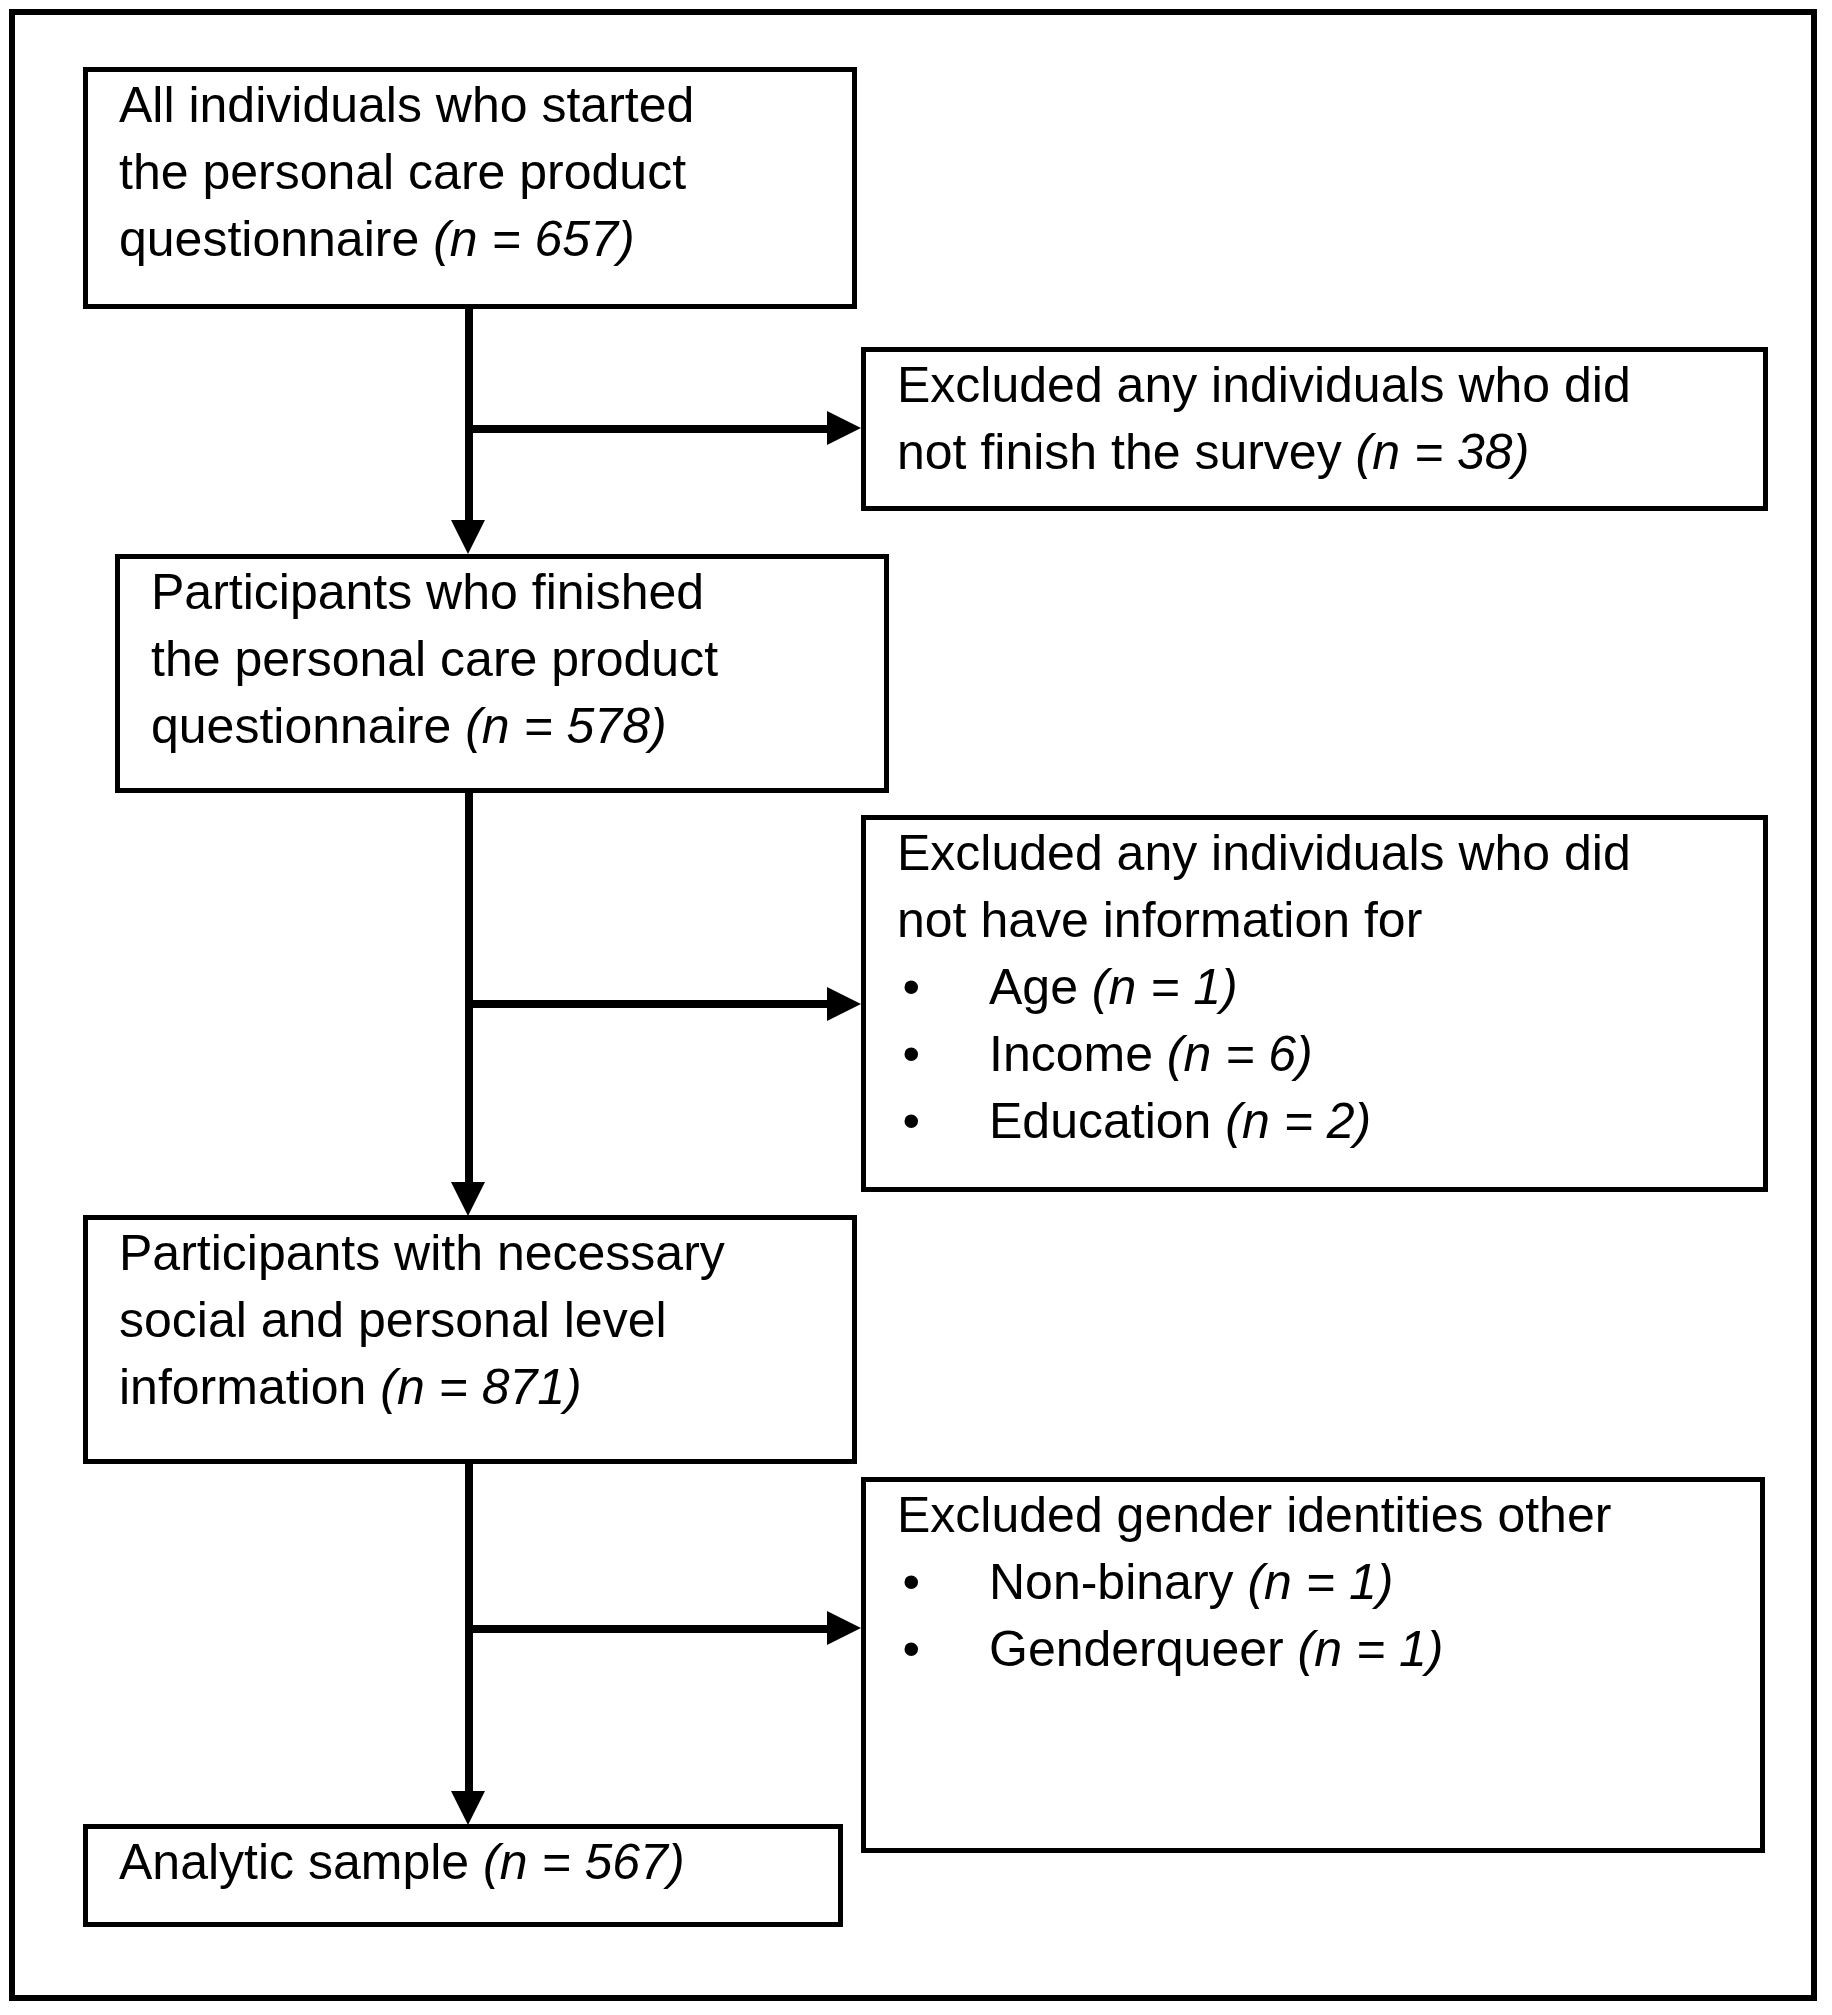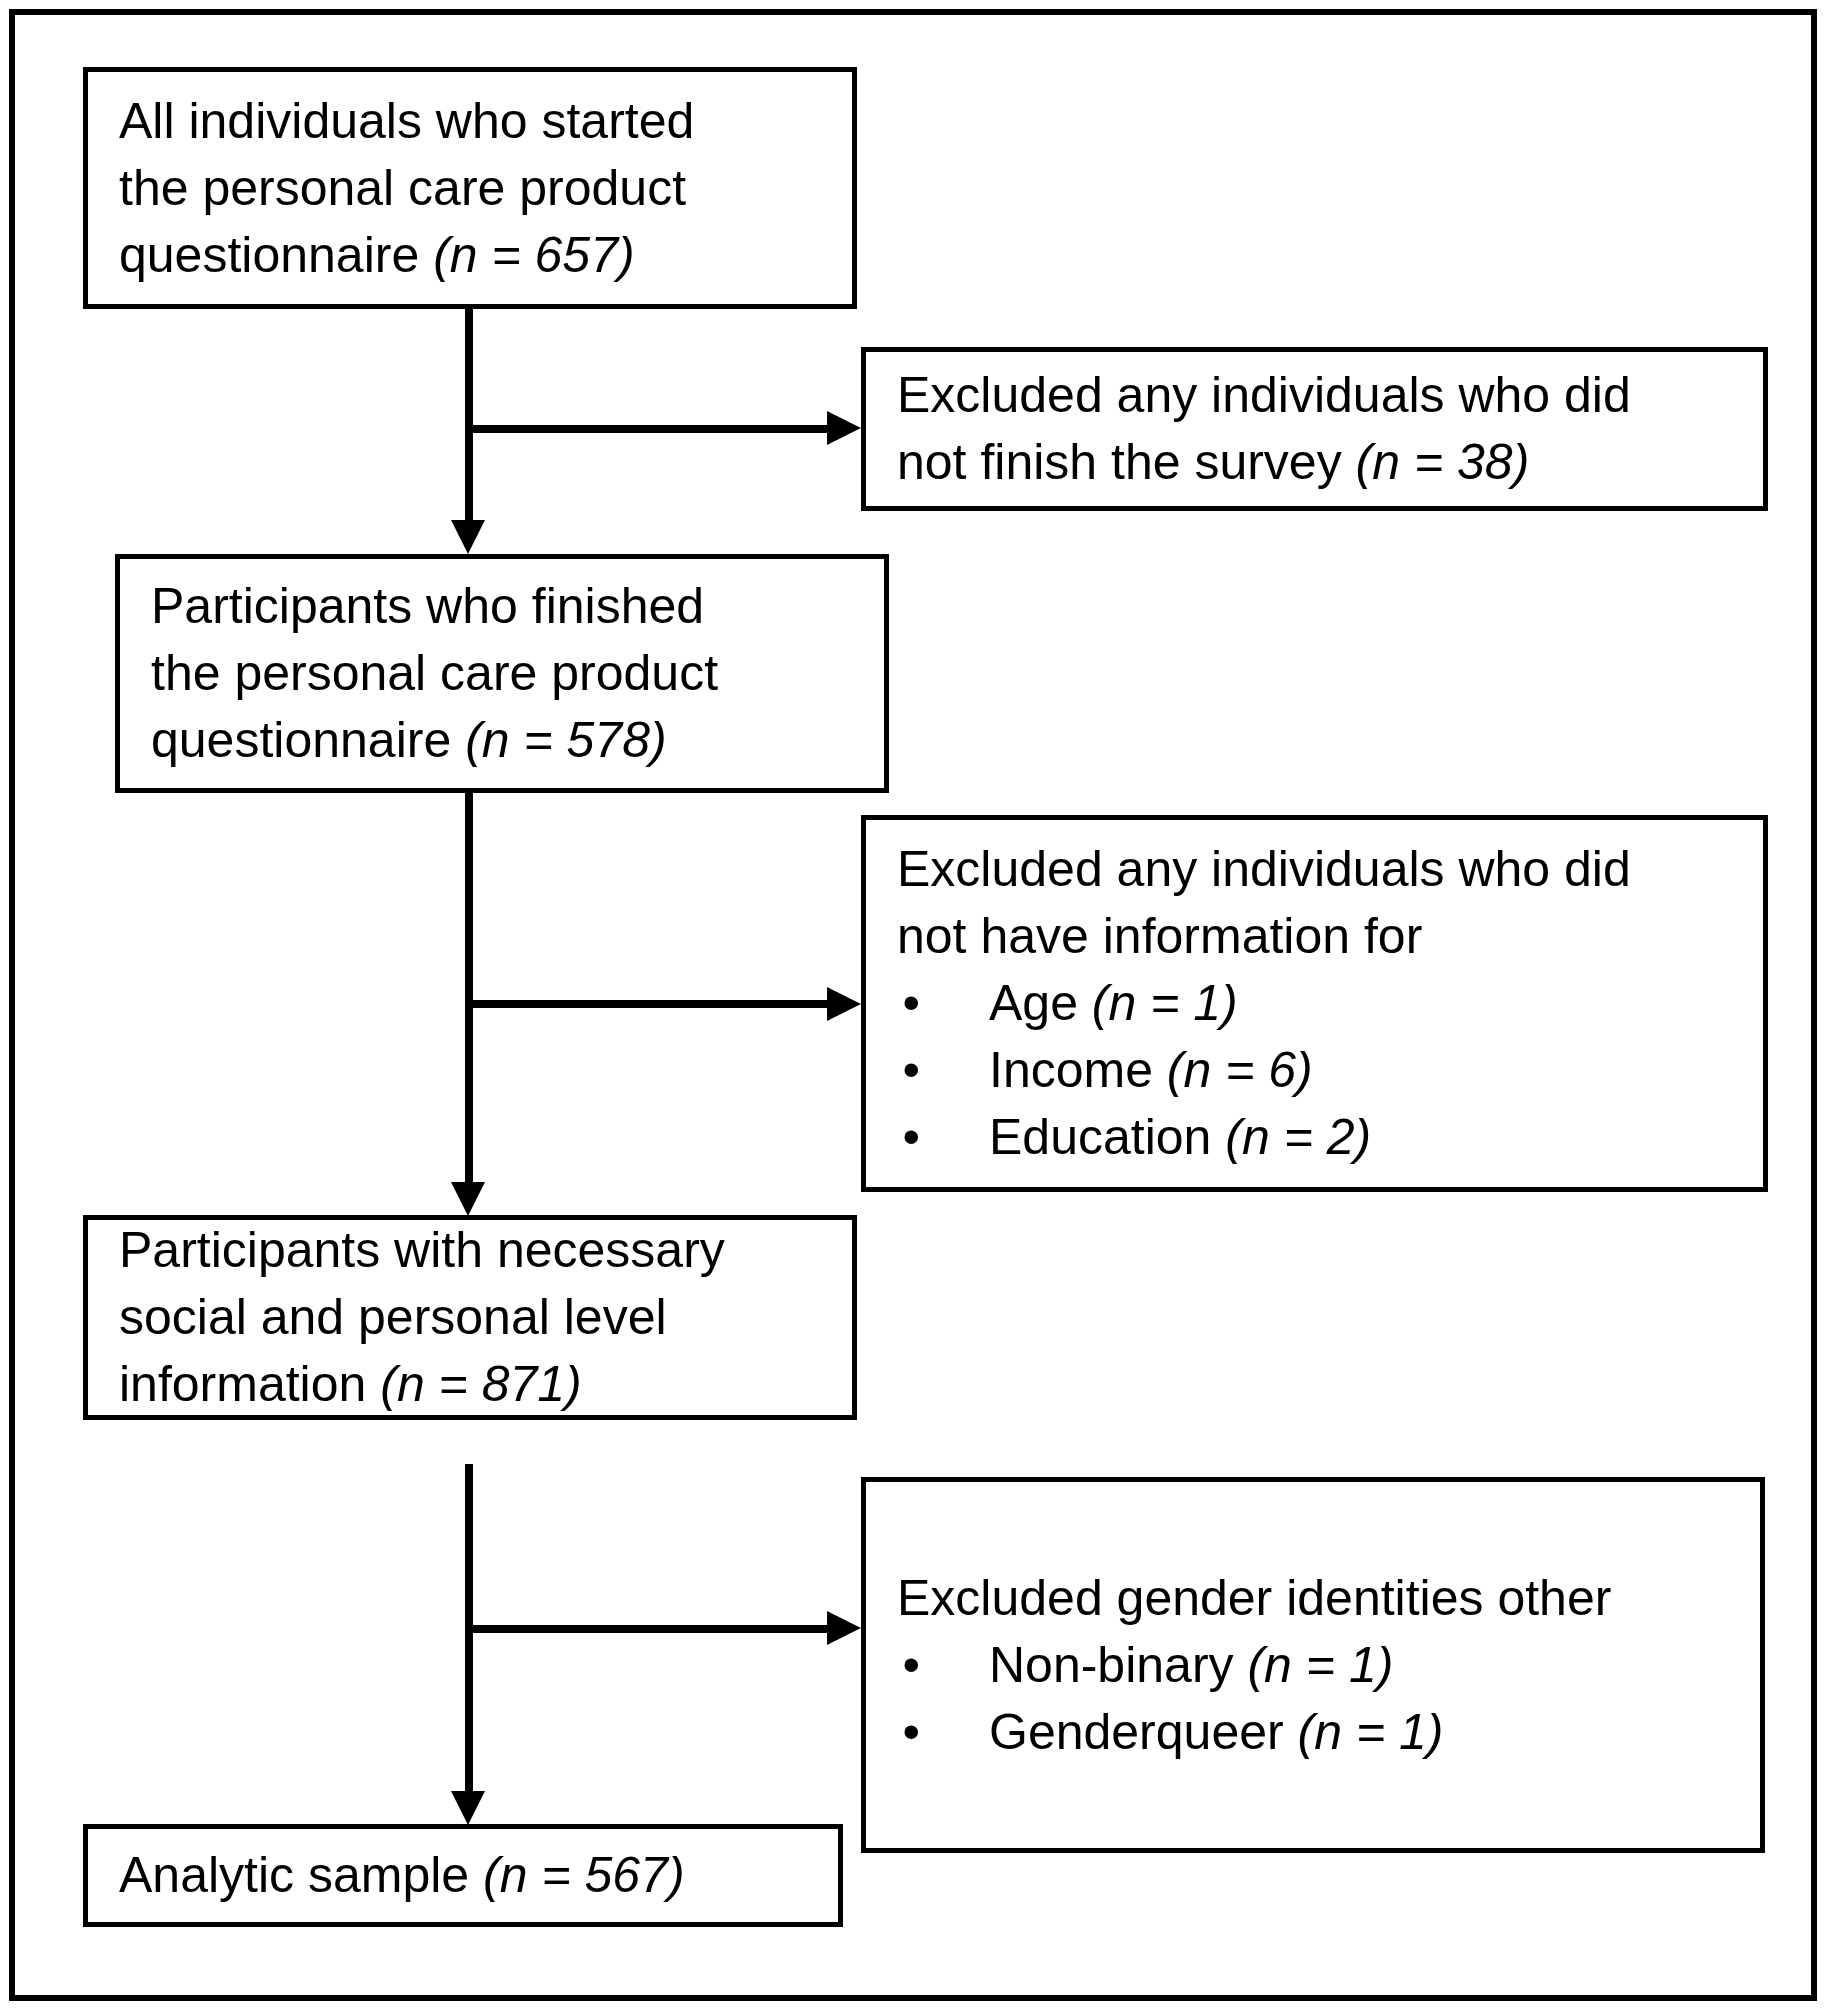--- a/index.html
+++ b/index.html
@@ -19,21 +19,20 @@
     box-sizing: border-box;
     background: transparent;
   }
   .node {
     position: absolute;
     box-sizing: border-box;
     border: 5px solid #000000;
     background: #ffffff;
     display: flex;
     flex-direction: column;
-    justify-content: center;
     padding: 0 12px 0 31px;
     font-size: 50px;
     line-height: 67px;
     color: #000000;
   }
   .line { white-space: nowrap; }
   .line .it { font-style: italic; }
   .line.bullet { position: relative; padding-left: 92px; }
   .line.bullet .dot { position: absolute; left: 5.6px; top: 0; }
   .vline { position: absolute; width: 7.5px; background: #000000; }
@@ -63,21 +62,21 @@
       <div class="line"><span>the personal care product</span></div>
       <div class="line"><span>questionnaire </span><span class="it">(n = 657)</span></div>
     </div>
 
   <div class="node" style="left:83px; top:554px; width:774px; height:239px;margin-left:32px;">
       <div class="line"><span>Participants who finished</span></div>
       <div class="line"><span>the personal care product</span></div>
       <div class="line"><span>questionnaire </span><span class="it">(n = 578)</span></div>
     </div>
 
-  <div class="node" style="left:83px; top:1215px; width:774px; height:205px;">
+  <div class="node" style="left:83px; top:1215px; width:774px; height:249px;">
       <div class="line"><span>Participants with necessary</span></div>
       <div class="line"><span>social and personal level</span></div>
       <div class="line"><span>information </span><span class="it">(n = 871)</span></div>
     </div>
 
   <div class="node" style="left:83px; top:1824px; width:760px; height:103px;">
       <div class="line"><span>Analytic sample </span><span class="it">(n = 567)</span></div>
     </div>
 
   <div class="node" style="left:861px; top:347px; width:907px; height:164px;">

